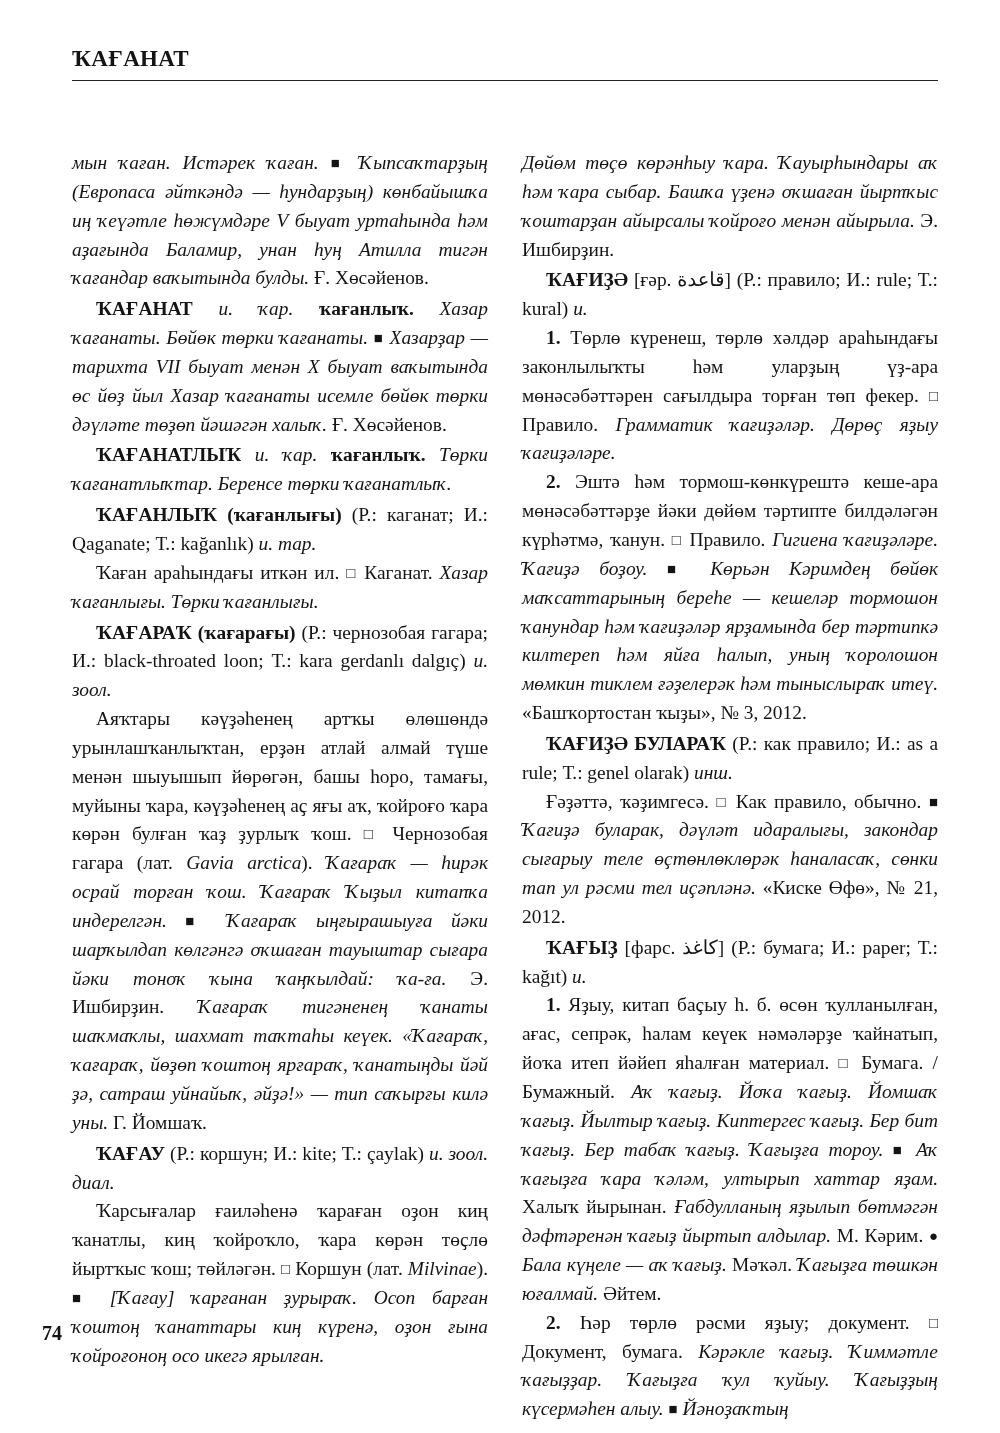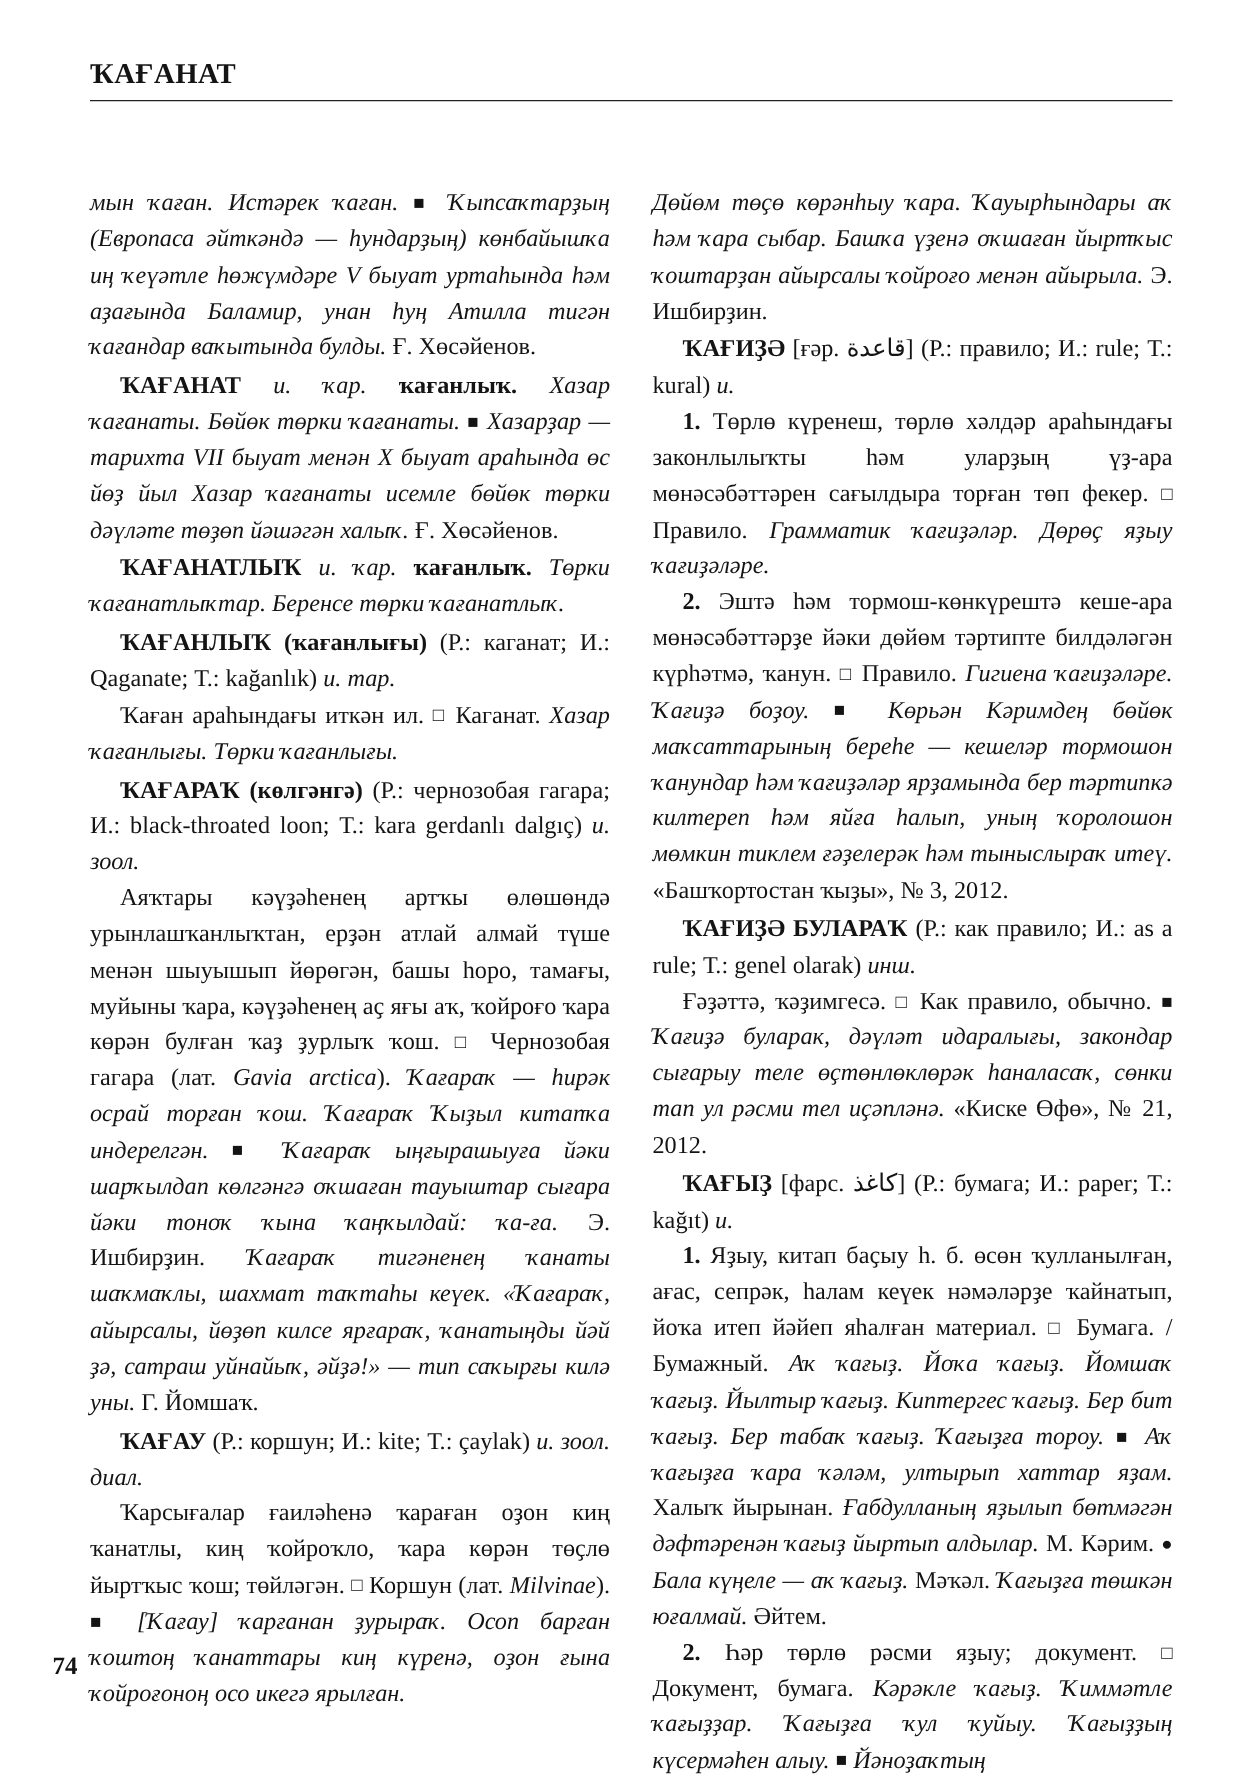--- a/index.html
+++ b/index.html
@@ -39,21 +39,21 @@
     <span>Ғ. Хөсәйенов.</span>
   </p>
 
   <p class="entry">
     <span class="hw">ҠАҒАНАТ</span>
     <i>и.</i>
     <i>ҡар.</i>
     <span class="b">ҡағанлыҡ.</span>
     <i>Хазар ҡағанаты. Бөйөк төрки ҡағанаты.</i>
     <span class="sq">■</span>
-    <i>Хазарҙар — тарихта VII быуат менән X быуат араһында өс йөҙ йыл Хазар ҡағанаты исемле бөйөк төрки дәүләте төҙөп йәшәгән халыҡ.</i>
+    <i>Хазарҙар — тарихта VII быуат менән X быуат ваҡытында өс йөҙ йыл Хазар ҡағанаты исемле бөйөк төрки дәүләте төҙөп йәшәгән халыҡ.</i>
     <span>Ғ. Хөсәйенов.</span>
   </p>
 
   <p class="entry">
     <span class="hw">ҠАҒАНАТЛЫҠ</span>
     <i>и.</i>
     <i>ҡар.</i>
     <span class="b">ҡағанлыҡ.</span>
     <i>Төрки ҡағанатлыҡтар. Беренсе төрки ҡағанатлыҡ.</i>
   </p>
@@ -66,34 +66,34 @@
   </p>
   <p class="ind">
     <span>Ҡаған араһындағы иткән ил.</span>
     <span class="sq">□</span>
     <span>Каганат.</span>
     <i>Хазар ҡағанлығы. Төрки ҡағанлығы.</i>
   </p>
 
   <p class="entry">
     <span class="hw">ҠАҒАРАҠ</span>
-    <span class="b">(көлгәнгә)</span>
+    <span class="b">(ҡағарағы)</span>
     <span>(Р.: чернозобая гагара; И.: black-throated loon; Т.: kara gerdanlı dalgıç)</span>
     <i>и. зоол.</i>
   </p>
   <p class="ind">
     <span>Аяҡтары кәүҙәһенең артҡы өлөшөндә урынлашҡанлыҡтан, ерҙән атлай алмай түше менән шыуышып йөрөгән, башы һоро, тамағы, муйыны ҡара, кәүҙәһенең аҫ яғы аҡ, ҡойроғо ҡара көрән булған ҡаҙ ҙурлыҡ ҡош.</span>
     <span class="sq">□</span>
     <span>Чернозобая гагара (лат.</span>
     <i>Gavia arctica</i><span>).</span>
     <i>Ҡағараҡ — һирәк осрай торған ҡош. Ҡағараҡ Ҡыҙыл китапҡа индерелгән.</i>
     <span class="sq">■</span>
     <i>Ҡағараҡ ыңғырашыуға йәки шарҡылдап көлгәнгә оҡшаған тауыштар сығара йәки тоноҡ ҡына ҡаңҡылдай: ҡа-ға.</i>
     <span>Э. Ишбирҙин.</span>
-    <i>Ҡағараҡ тигәненең ҡанаты шаҡмаҡлы, шахмат таҡтаһы кеүек. «Ҡағараҡ, айырсалы, йөҙөп килсе ярғараҡ, ҡанатыңды йәй ҙә, сатраш уйнайыҡ, әйҙә!» — тип саҡырғы килә уны.</i>
+    <i>Ҡағараҡ тигәненең ҡанаты шаҡмаҡлы, шахмат таҡтаһы кеүек. «Ҡағараҡ, ҡағараҡ, йөҙөп ҡоштоң ярғараҡ, ҡанатыңды йәй ҙә, сатраш уйнайыҡ, әйҙә!» — тип саҡырғы килә уны.</i>
     <span>Г. Йомшаҡ.</span>
   </p>
 
   <p class="entry">
     <span class="hw">ҠАҒАУ</span>
     <span>(Р.: коршун; И.: kite; Т.: çaylak)</span>
     <i>и. зоол. диал.</i>
   </p>
   <p class="ind">
     <span>Ҡарсығалар ғаиләһенә ҡараған оҙон киң ҡанатлы, киң ҡойроҡло, ҡара көрән төҫлө йыртҡыс ҡош; төйләгән.</span>

